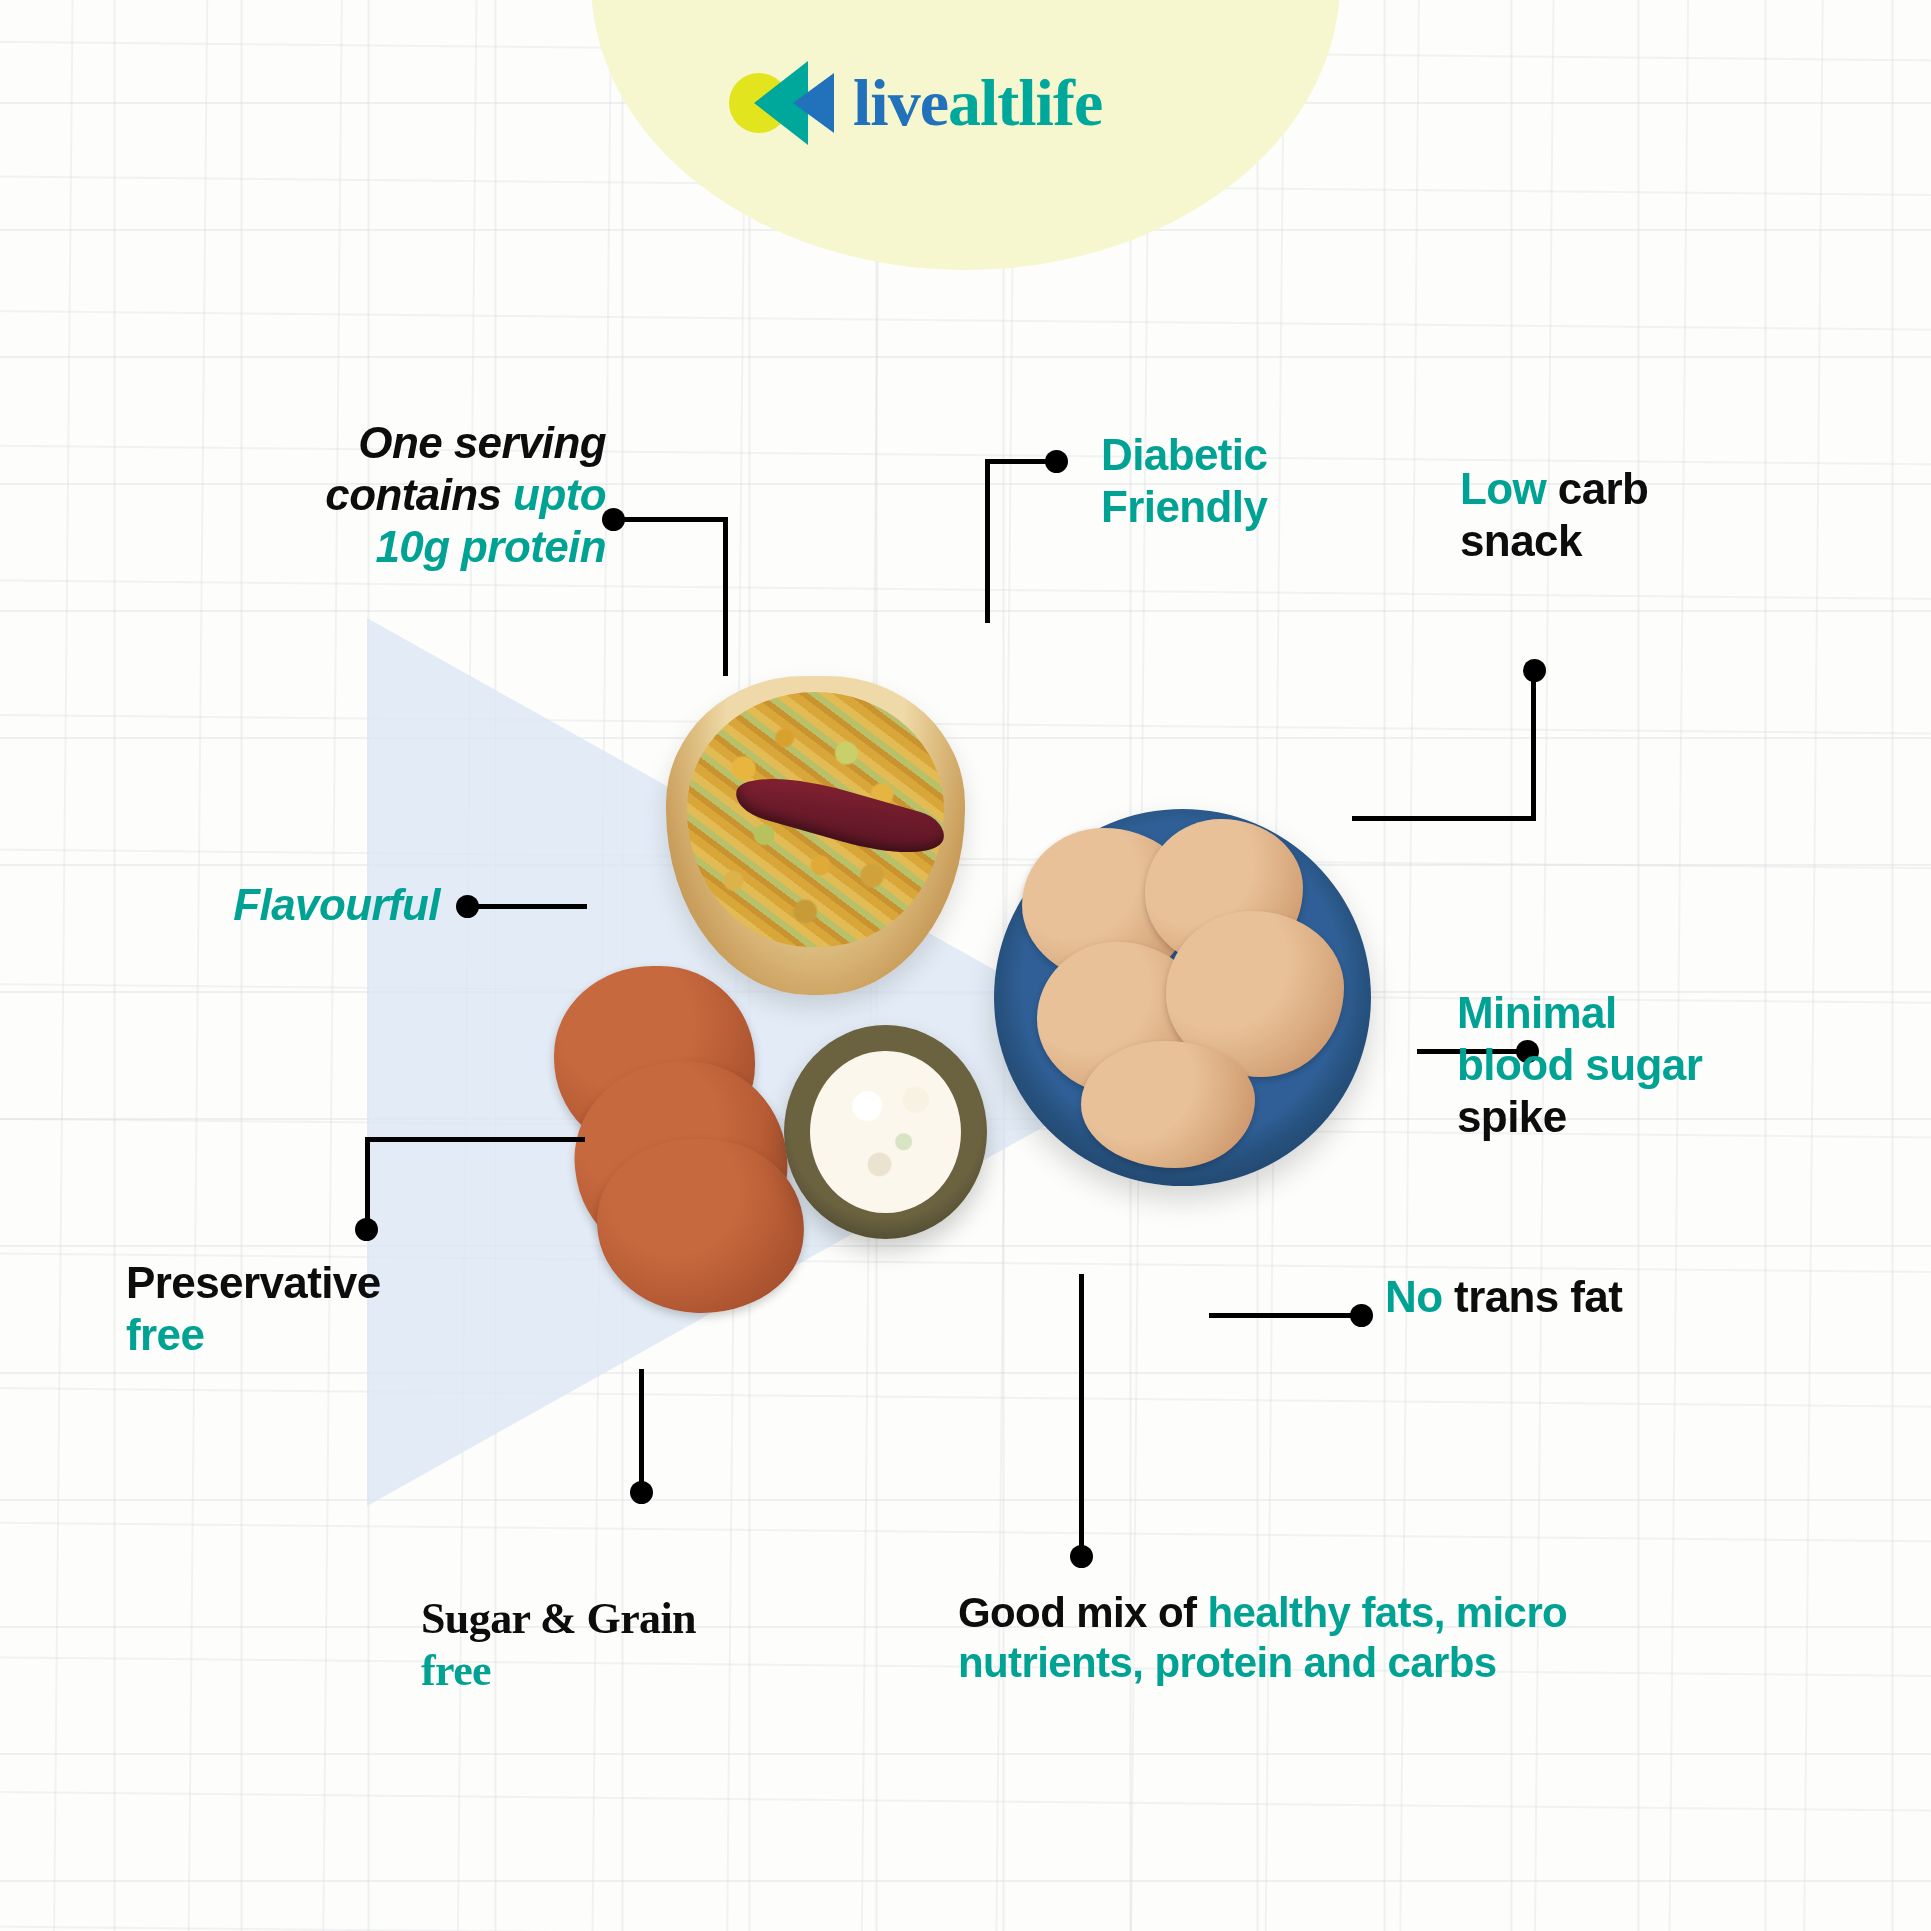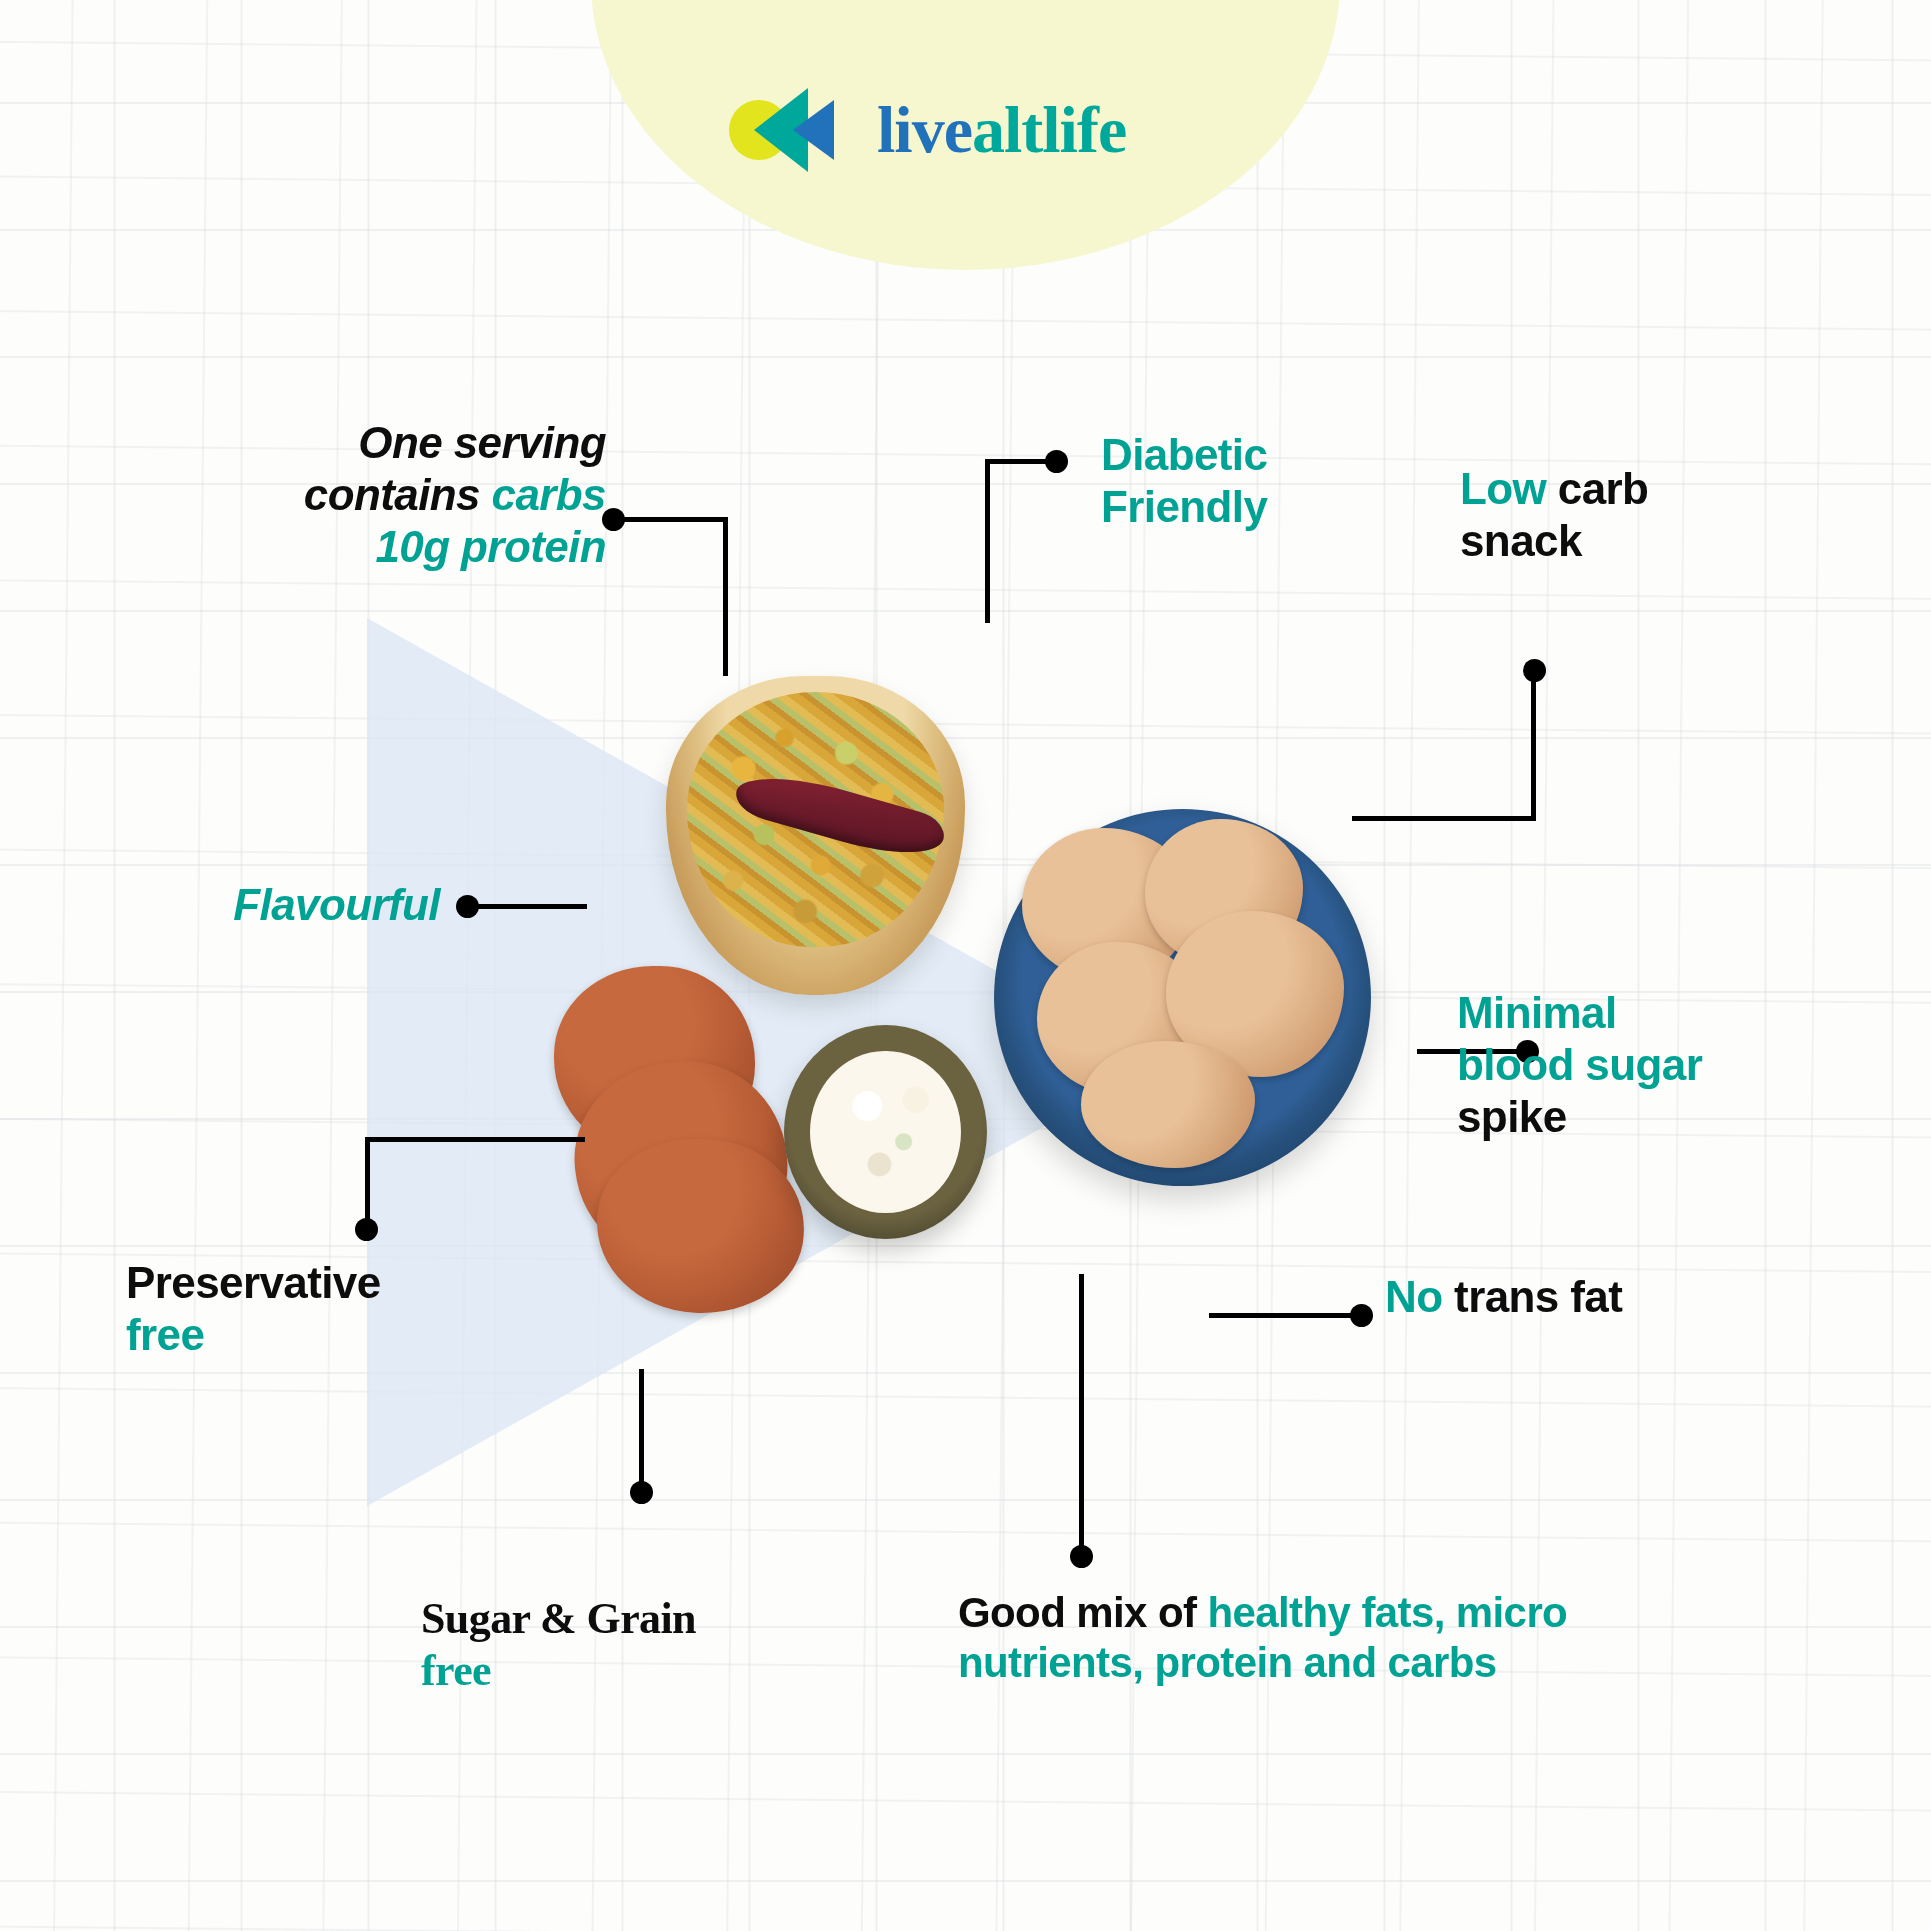--- a/index.html
+++ b/index.html
@@ -40,24 +40,24 @@
     width: 749px;
     height: 521px;
     background: #f6f7cf;
     border-radius: 0 0 377px 377px / 0 0 290px 290px;
   }
 
   
   .logo {
     position: absolute;
     left: 729px;
-    top: 88px;
+    top: 61px;
     display: flex;
     align-items: center;
-    gap: 36px;
+    gap: 12px;
   }
   .logo-mark { position: relative; width: 112px; height: 83px; }
   .logo-mark .dot {
     position: absolute; left: 0; top: 11.6px;
     width: 60px; height: 60px; border-radius: 50%;
     background: #e2e41d;
   }
   .logo-mark .tri-teal {
     position: absolute; left: 25px; top: 0;
     width: 0; height: 0;
@@ -287,21 +287,21 @@
   <div class="node" style="left:1350px; top:1304px;"></div>
 
   <div class="conn conn-v" style="left:639px; top:1369px; height:124px;"></div>
   <div class="node" style="left:630px; top:1481px;"></div>
 
   <div class="conn conn-v" style="left:1079px; top:1274px; height:282px;"></div>
   <div class="node" style="left:1070px; top:1545px;"></div>
 
   <div class="label lbl-protein right-al">
     <span>One serving</span><br>
-    <span>contains </span><span class="hl">carbs</span><br>
+    <span>contains </span><span class="hl">upto</span><br>
     <span class="hl">10g protein</span>
   </div>
 
   <div class="label lbl-diabetic">
     <span class="hl">Diabetic</span><br>
     <span class="hl">Friendly</span>
   </div>
 
   <div class="label lbl-lowcarb">
     <span class="hl">Low</span><span> carb</span><br>

